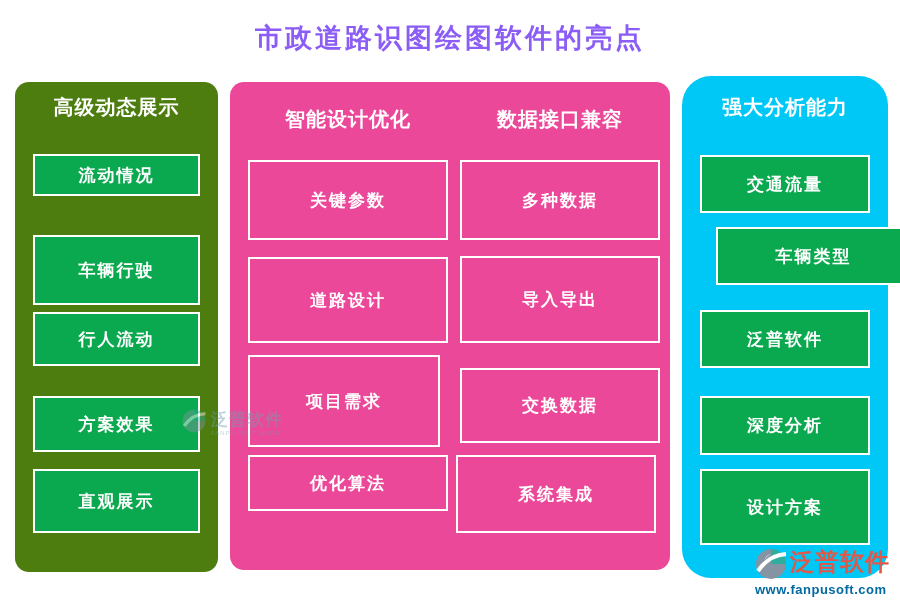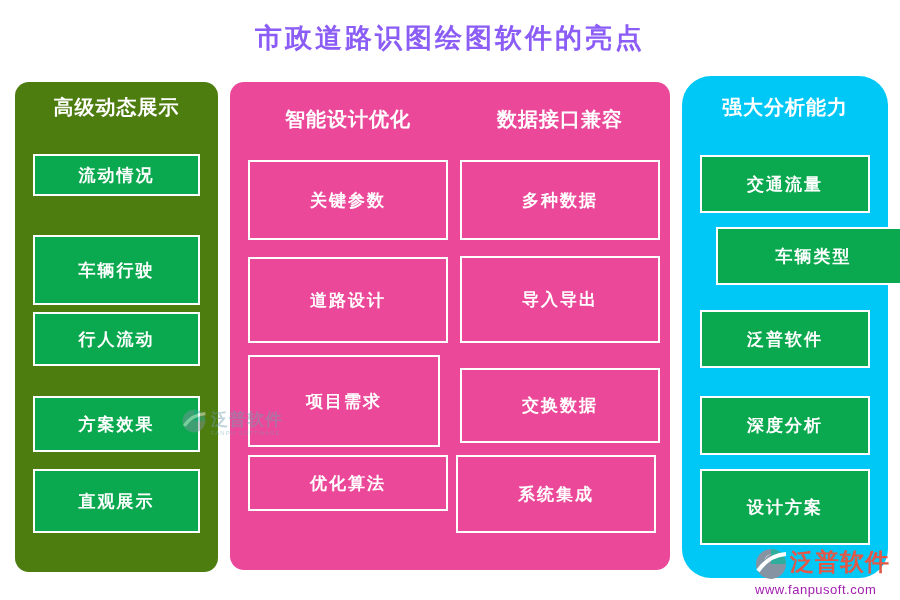--- a/index.html
+++ b/index.html
@@ -38,21 +38,21 @@
   .watermark .wm-text{display:flex;flex-direction:column;line-height:1;}
   .watermark .wm-cn{font-size:17px;font-weight:bold;color:#6f9fae;letter-spacing:1px;}
   .watermark .wm-en{font-size:6px;color:#6f9fae;letter-spacing:1px;margin-top:2px;}
   .brand{position:absolute;left:755px;top:548px;width:140px;}
   .brand-row{display:flex;align-items:flex-start;}
   .brand-name{
     font-size:24px;font-weight:bold;color:#E25746;letter-spacing:1px;
     line-height:1.2;margin-left:3px;white-space:nowrap;
   }
   .brand-url{
-    font-size:13px;font-weight:normal;color:#a21caf;letter-spacing:0.5px;
+    font-size:13px;font-weight:bold;color:#0369a1;letter-spacing:0.5px;
     margin-top:-2px;white-space:nowrap;
   }
 </style>
 </head>
 <body>
 
 <div class="title">市政道路识图绘图软件的亮点</div>
 
 <div class="panel panel-left">
   <div class="panel-header" style="left:0;width:203px;top:12px;">高级动态展示</div>

